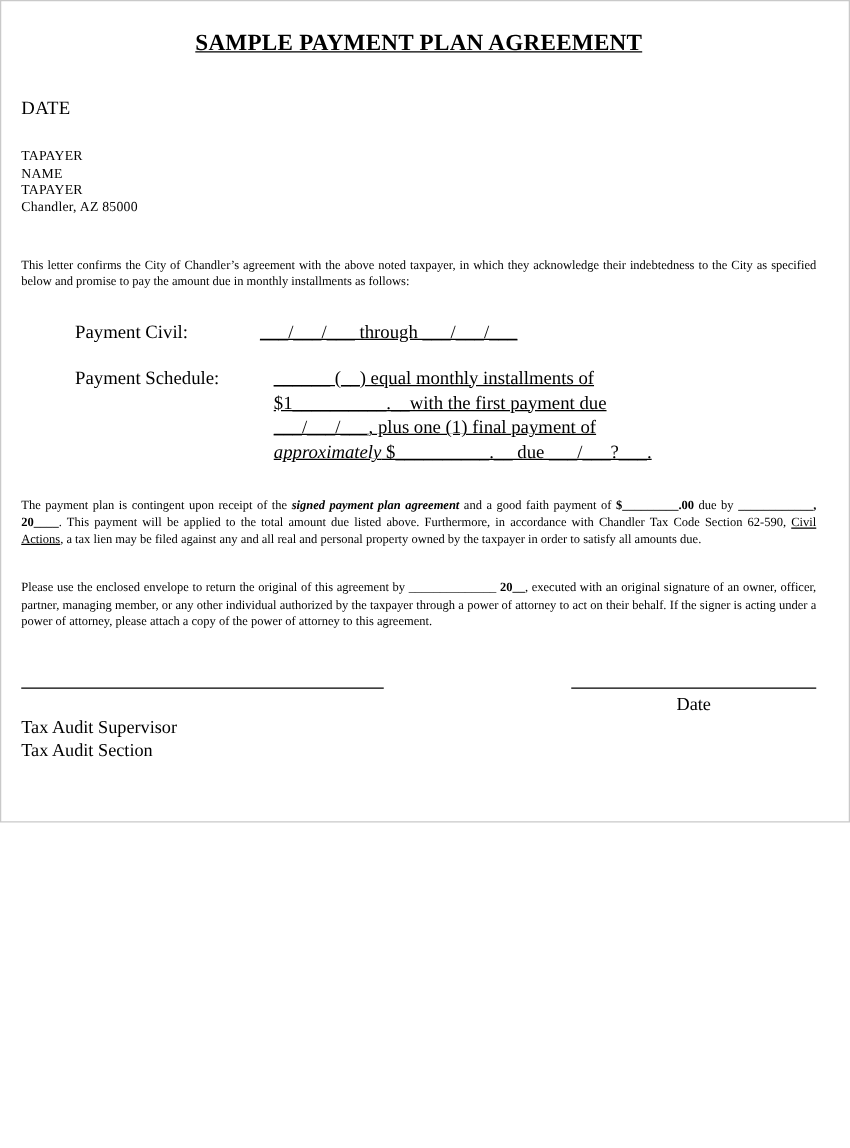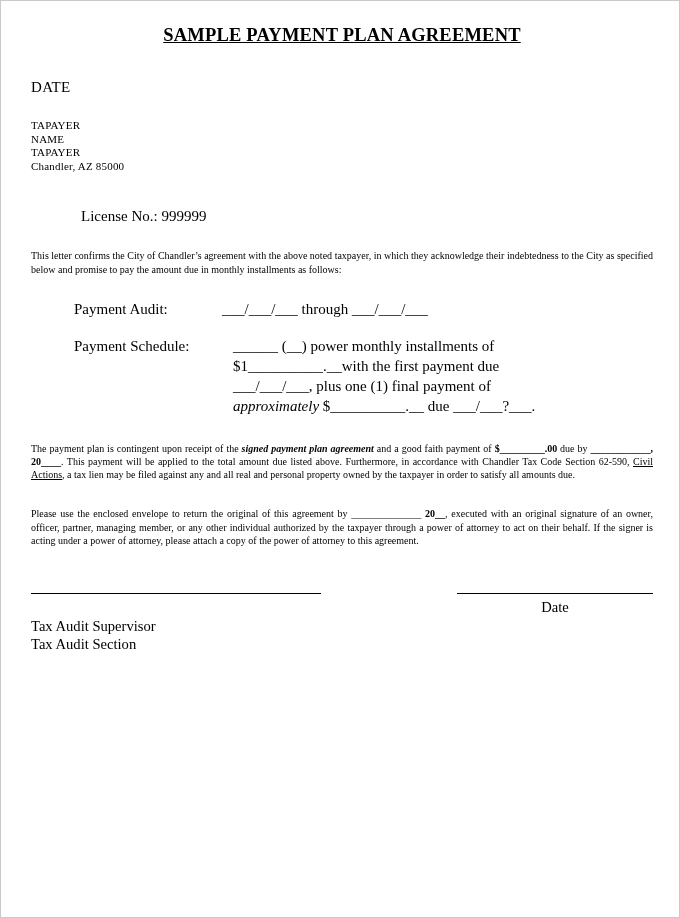--- a/index.html
+++ b/index.html
@@ -11,25 +11,25 @@
     width: 680px;
     height: 918px;
     font-family: "Liberation Serif", "DejaVu Serif", serif;
     color: #000000;
     position: relative;
     overflow: hidden;
   }
   .page {
     position: relative;
     width: 680px;
-    height: 918px;
+    height: 658px;
     box-sizing: border-box;
     border: 1px solid #c9c9c9;
     background: #ffffff;
-    padding: 14px 26px 0 30px;
+    padding: 14px 26px 0 16px;
   }
   .title {
     text-align: center;
     font-weight: bold;
     font-size: 18.5px;
     letter-spacing: 0.2px;
     text-decoration: underline;
     margin: 10px 0 0 0;
     padding-bottom: 2px;
   }
@@ -85,20 +85,21 @@
   .term-row:last-child {
     margin-bottom: 0;
     gap: 11px;
   }
   .term-label {
     flex: 0 0 148px;
     width: 148px;
   }
   .term-value {
     flex: 1 1 auto;
+    text-decoration: underline;
   }
   .term-value .sub {
     display: block;
   }
   .bold { font-weight: bold; }
   .bolditalic { font-weight: bold; font-style: italic; }
   .italic { font-style: italic; }
   .underline { text-decoration: underline; }
 
   .para2 { margin-top: 25px; }
@@ -141,37 +142,36 @@
   <div class="date-line">DATE</div>
 
   <div class="addr-block">
     <div>TAPAYER</div>
     <div>NAME</div>
     <div>TAPAYER</div>
     <div>Chandler, AZ 85000</div>
   </div>
 
   <div class="re-block">
-    <div class="re-sub">License No.:  999999</div>
   </div>
 
   <div class="para first">This letter confirms the City of Chandler’s agreement with the above noted taxpayer, in which they acknowledge their indebtedness to the City as specified below and promise to pay the amount due in monthly installments as follows:</div>
 
   <div class="terms">
 
     <div class="term-row">
-      <span class="term-label">Payment Audit:</span>
+      <span class="term-label">Payment Civil:</span>
       <span class="term-value">___/___/___        through        ___/___/___</span>
     </div>
 
 
     <div class="term-row">
       <span class="term-label">Payment Schedule:</span>
       <span class="term-value">
-        <span class="sub">______  (__) power monthly installments of</span>
+        <span class="sub">______  (__) equal monthly installments of</span>
         <span class="sub">$1__________.__with the first payment due</span>
         <span class="sub">___/___/___, plus one (1) final payment of</span>
         <span class="sub"><span class="italic">approximately</span><span> $__________.__  due ___/___?___.</span></span>
       </span>
     </div>
 
   </div>
 
   <div class="para para2">
     <span>The payment plan is contingent upon receipt of the </span><span class="bolditalic">signed payment plan agreement</span><span> and a good faith payment of </span><span class="bold">$_________.00</span><span> due by </span><span class="bold">____________, 20____</span><span>.  This payment will be applied to the total amount due listed above.  Furthermore, in accordance with Chandler Tax Code Section 62-590, </span><span class="underline">Civil Actions</span><span>, a tax lien may be filed against any and all real and personal property owned by the taxpayer in order to satisfy all amounts due.</span>

